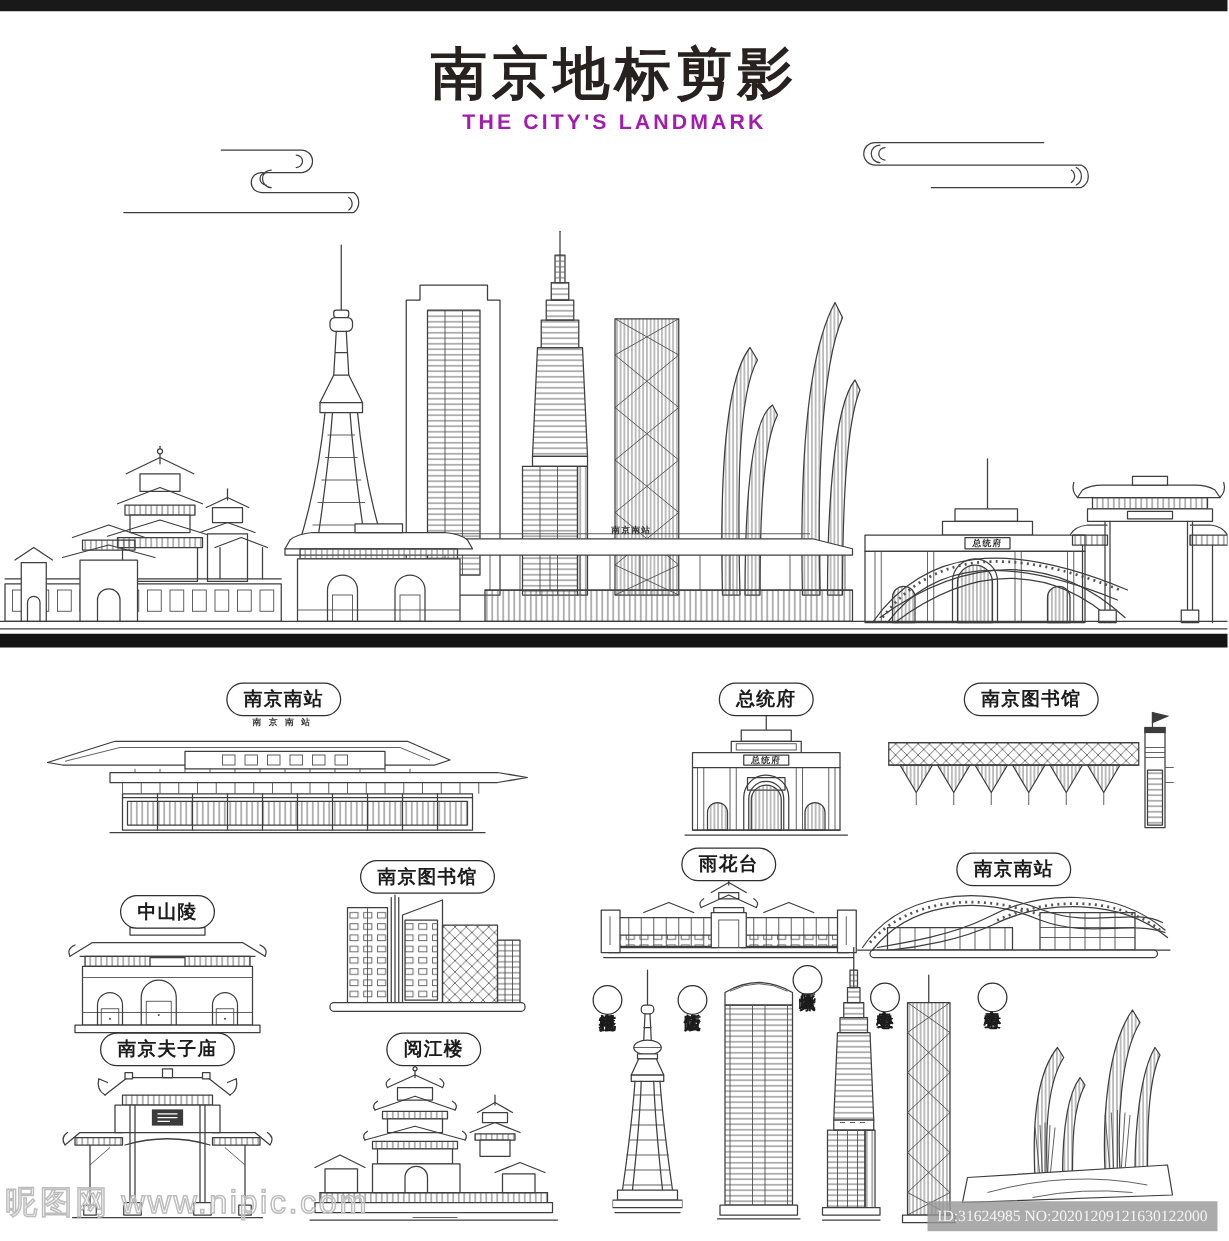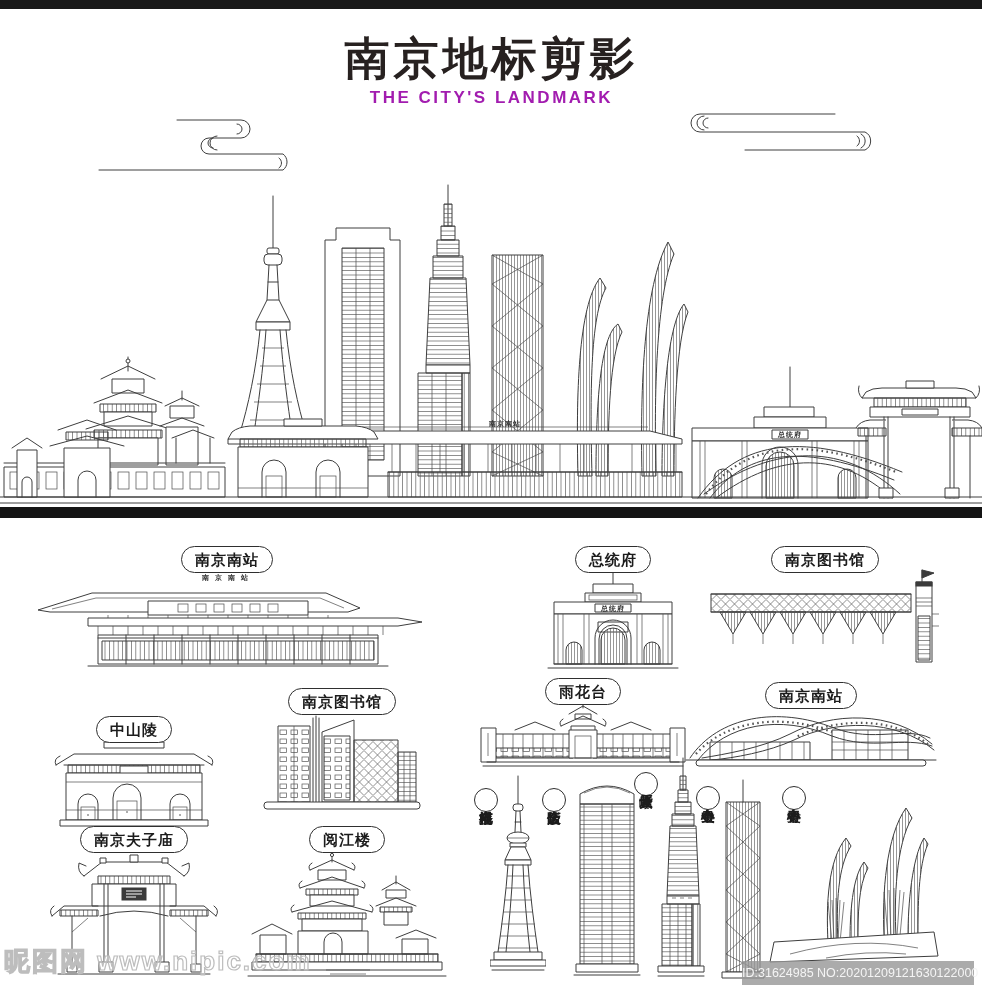--- a/index.html
+++ b/index.html
@@ -19,26 +19,26 @@
   .item{position:absolute;}
   
   svg .ln{fill:none;stroke:#3e3e3e;stroke-width:1;stroke-linecap:round;stroke-linejoin:round;}
   svg .fw{fill:#ffffff;stroke:#3e3e3e;stroke-width:1;stroke-linejoin:round;}
   svg .st{stroke:#3e3e3e;stroke-width:1;stroke-linejoin:round;}
   svg .thin{fill:none;stroke:#4a4a4a;stroke-width:.7;}
   svg .dash{fill:none;stroke:#555;stroke-width:2.2;stroke-dasharray:1.6,3.4;}
   svg .dark{fill:#3b3b3b;stroke:#3b3b3b;}
   svg text.sign{font-size:7px;font-weight:700;fill:#333;text-anchor:middle;letter-spacing:1px;
         font-family:"Liberation Sans","DejaVu Sans",sans-serif;}
-  .wm-left{position:absolute;left:4px;top:944px;z-index:9;font-weight:700;font-size:26px;
+  .wm-left{position:absolute;left:4px;top:944px;z-index:9;font-weight:400;font-size:26px;
         letter-spacing:2px;color:rgba(255,255,255,0.35);-webkit-text-stroke:1.2px #bdbdbd;
         white-space:nowrap;}
   .wm-right{position:absolute;right:8px;top:961px;z-index:9;width:232px;height:24px;
         background:rgba(150,150,150,0.8);color:#f4f4f4;font-size:12.5px;line-height:24px;
-        text-align:center;white-space:nowrap;}
+        text-align:center;white-space:nowrap;font-family:Liberation Serif, serif;}
 </style>
 </head>
 <body>
 
 <div class="page">
 
   <svg width="0" height="0" style="position:absolute" aria-hidden="true">
     <defs>
       <pattern id="pHH" width="6" height="4.4" patternUnits="userSpaceOnUse">
           <path d="M0 2.2 H6" stroke="#5f5f5f" stroke-width="0.75"></path>

